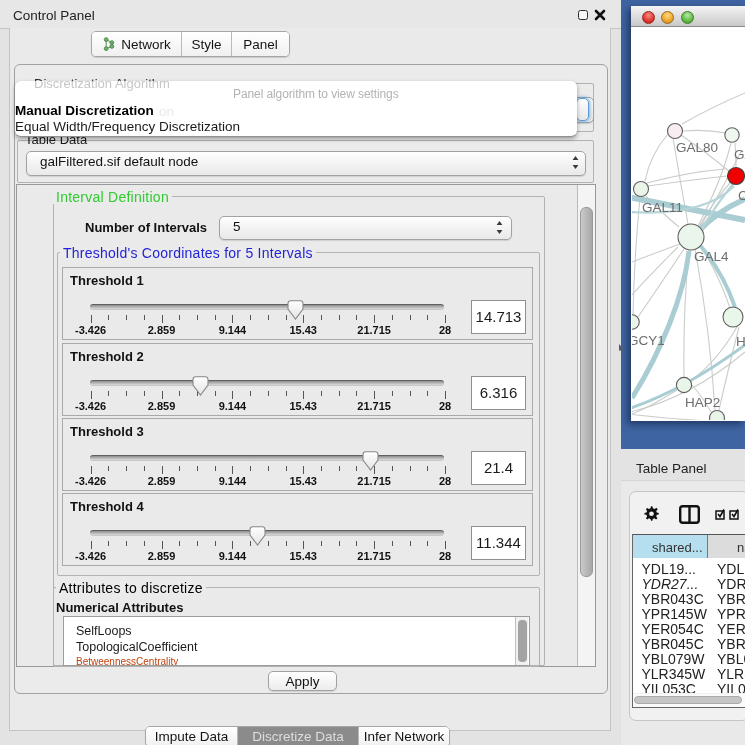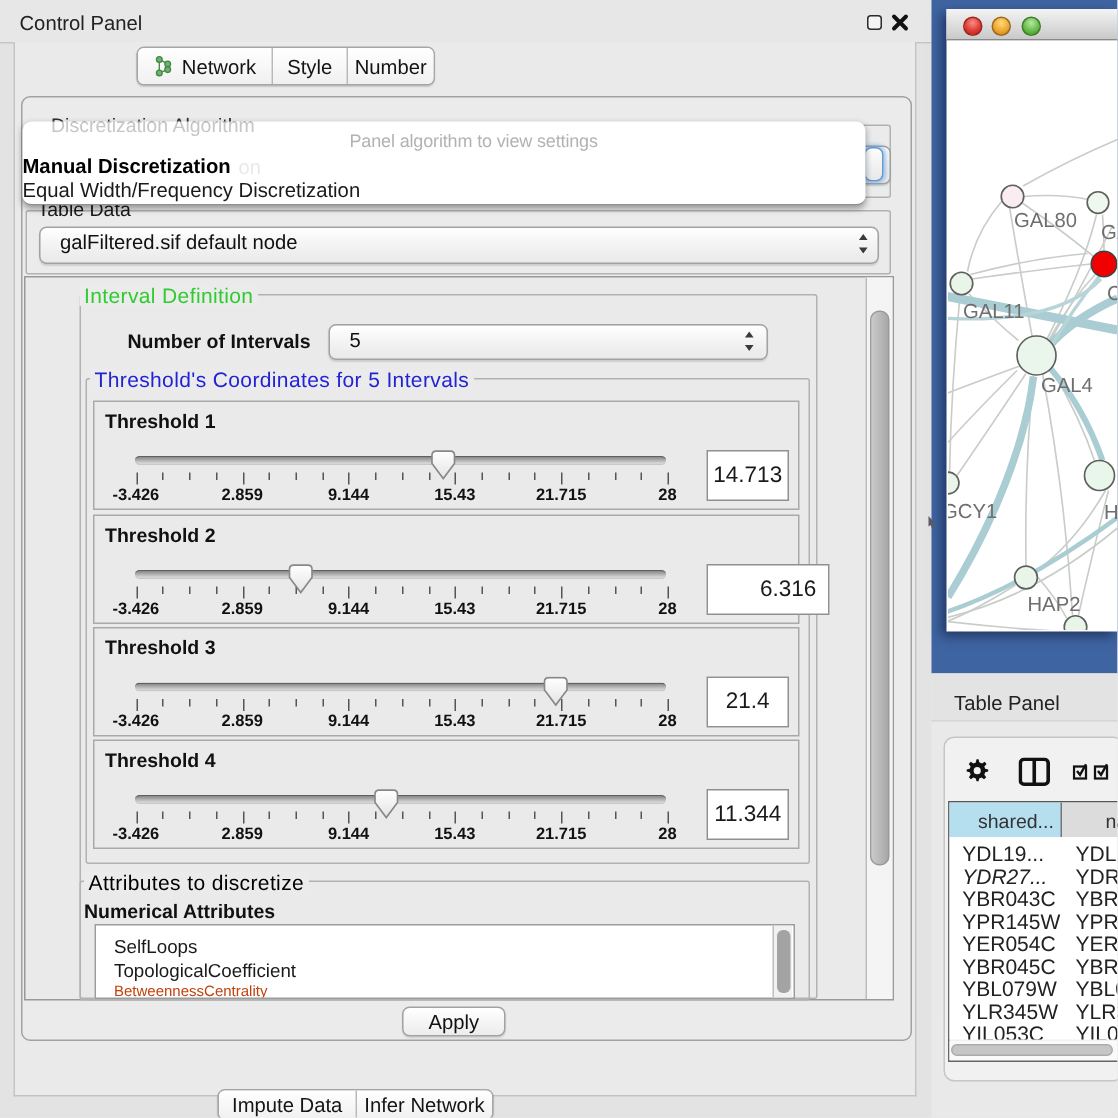--- a/index.html
+++ b/index.html
@@ -52,21 +52,21 @@
           <line x1="4.2" y1="12.6" x2="9.8" y2="10.4"></line>
           <g fill="#6fb26f">
             <circle cx="4.2" cy="3.6" r="1.9"></circle>
             <circle cx="9.8" cy="6.6" r="1.9"></circle>
             <circle cx="4.2" cy="12.6" r="1.9"></circle>
             <circle cx="9.8" cy="10.4" r="1.9"></circle>
           </g>
         </g>
       </svg>Network</div>
   <div class="s" style="width:50px;">Style</div>
-  <div class="s" style="width:57px;">Number</div>
+  <div class="s" style="width:57px;">Panel</div>
 </div>
 
 <div class="group" style="left:17px;top:83px;width:575px;height:47px;"></div>
 <div class="combo" style="left:26px;top:97px;width:566px;height:24px;z-index:1;"></div>
 <div class="abs" style="left:40px;top:101px;font-size:13.5px;color:#222;z-index:1;">Manual Discretization</div>
 <div class="abs" style="left:576px;top:98px;width:13px;height:23px;border:1.5px solid #5f9ad2;border-radius:5px;background:linear-gradient(#fdfdfd,#e8e8e8);box-shadow:0 0 3px 1.5px rgba(95,154,210,0.6);box-sizing:border-box;z-index:2;"></div>
 
 <div class="abs" style="left:15px;top:81px;width:562px;height:56px;background:#ffffff;border-radius:6px;border-bottom:1px solid #909090;box-shadow:0 2px 4px rgba(0,0,0,0.35);box-sizing:border-box;z-index:3;"></div>
 <div class="abs" style="left:34px;top:76px;font-size:13px;color:#c6c6c6;z-index:4;">Discretization Algorithm</div>
 <div class="abs" style="left:15px;top:76px;width:562px;height:5px;overflow:hidden;z-index:5;">
@@ -127,20 +127,21 @@
   <div style="position:absolute;left:12px;top:23px;font-size:12.5px;color:#1a1a1a;">TopologicalCoefficient</div>
   <div style="position:absolute;left:12px;top:39px;font-size:10px;color:#c2410c;">BetweennessCentrality</div>
   <div style="position:absolute;right:1px;top:0;width:12px;height:48px;background:#f1f1f1;border-left:1px solid #c0c0c0;"></div>
   <div style="position:absolute;right:2.5px;top:3px;width:9px;height:42px;background:#a3a3a3;border-radius:4px;"></div>
 </div>
 
 <div class="abs" style="left:268px;top:671px;width:69px;height:20px;border:1px solid #a2a2a2;border-radius:5px;background:linear-gradient(#ffffff,#ececec);box-sizing:border-box;text-align:center;font-size:13.5px;color:#111;line-height:19px;box-shadow:0 1px 1px rgba(0,0,0,0.12);">Apply</div>
 
 <div class="seg" style="left:145px;top:726px;height:19px;">
   <div class="s" style="width:92px;">Impute Data</div>
+  <div class="s sel" style="width:121px;">Discretize Data</div>
   <div class="s" style="width:90px;text-align:right;">Infer Network</div>
 </div>
 
 <div class="abs" style="left:621px;top:0;width:124px;height:449px;background:#3e64a1;"></div>
 
 <div class="abs" style="left:631px;top:6px;width:114px;height:415px;box-shadow:-3px 3px 7px rgba(5,10,40,0.5);background:#fff;"></div>
 <div class="abs" style="left:631px;top:6px;width:114px;height:21px;background:linear-gradient(#f4f4f4,#c9c9c9);border-bottom:1px solid #8a8a8a;box-sizing:border-box;"></div>
 <div class="abs" style="left:642px;top:11px;width:11px;height:11px;border-radius:50%;background:radial-gradient(circle at 50% 30%,#f58e86 0%,#e03c34 55%,#b51f16 100%);border:0.5px solid #9a2620;"></div>
 <div class="abs" style="left:661px;top:11px;width:11px;height:11px;border-radius:50%;background:radial-gradient(circle at 50% 30%,#ffd97a 0%,#eea932 55%,#c77f17 100%);border:0.5px solid #9a6a1d;"></div>
 <div class="abs" style="left:681px;top:11px;width:11px;height:11px;border-radius:50%;background:radial-gradient(circle at 50% 30%,#b5e8a0 0%,#68bd4d 55%,#3f941f 100%);border:0.5px solid #3e7d28;"></div>
@@ -329,21 +330,21 @@
 <div class="tlab" style="left:445.0px;top:400px;">28</div>
 <svg class="thumb" style="left:192.0px;top:376px;" width="17" height="20" viewBox="0 0 17 20">
     <defs>
       <linearGradient id="tg343" x1="0" y1="0" x2="0" y2="1">
         <stop offset="0" stop-color="#ffffff"></stop>
         <stop offset="1" stop-color="#e4e4e4"></stop>
       </linearGradient>
     </defs>
     <path d="M1 3.5 Q1 0.7 3.8 0.7 L13.2 0.7 Q16 0.7 16 3.5 L16 9 L8.5 19 L1 9 Z" fill="url(#tg343)" stroke="#888" stroke-width="1.1"></path>
   </svg>
-<div class="vbox" style="left:471px;top:376px;padding-left:27px;">6.316</div>
+<div class="vbox" style="left:471px;top:376px;">6.316</div>
 <div class="track" style="left:90px;top:455px;width:354px;"></div>
 <div class="tick" style="left:90.6px;top:466px;height:8px;"></div>
 <div class="tick" style="left:108.3px;top:466px;height:5px;"></div>
 <div class="tick" style="left:126.0px;top:466px;height:5px;"></div>
 <div class="tick" style="left:143.8px;top:466px;height:5px;"></div>
 <div class="tick" style="left:161.5px;top:466px;height:8px;"></div>
 <div class="tick" style="left:179.2px;top:466px;height:5px;"></div>
 <div class="tick" style="left:196.9px;top:466px;height:5px;"></div>
 <div class="tick" style="left:214.6px;top:466px;height:5px;"></div>
 <div class="tick" style="left:232.4px;top:466px;height:8px;"></div>

